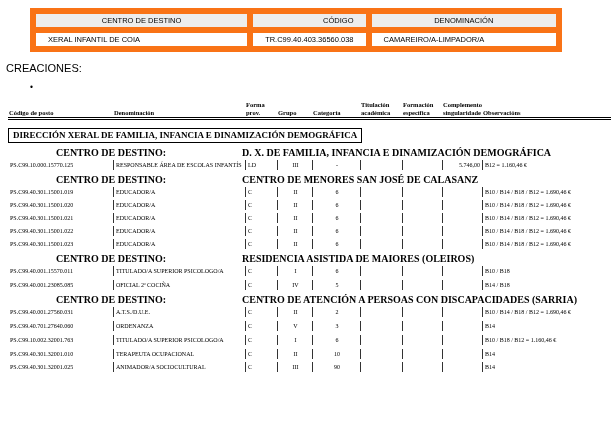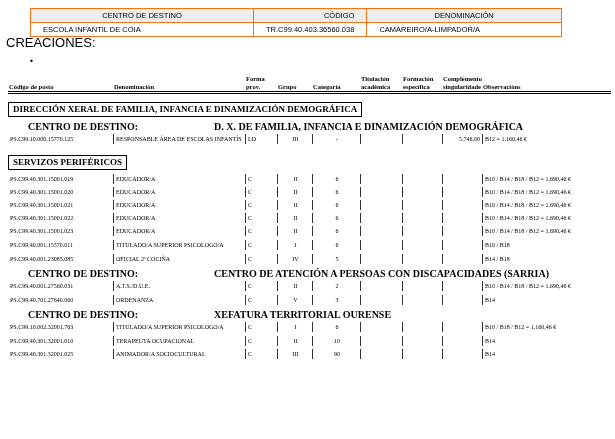--- a/index.html
+++ b/index.html
@@ -6,31 +6,31 @@
   .page{
     width:615px;height:439px;background:#ffffff;overflow:hidden;position:relative;
     color:#000;font-family:"Liberation Serif","DejaVu Serif",serif;
   }
   
   .top-table{
     border-collapse:collapse;margin:8px 0 0 30px;width:532px;
     font-family:"Liberation Sans","DejaVu Sans",sans-serif;font-size:7.5px;
   }
   .top-table th,.top-table td{
-    border:1px solid #f97316;padding:2px 12px;height:9px;line-height:9px;margin-top:16px;
+    border:6px solid #f97316;padding:2px 12px;height:9px;line-height:9px;margin-top:16px;
   }
   .top-table th{background:#ededed;font-weight:normal;text-align:center;}
   .top-table td{text-align:left;}
   .top-table .col-centro{width:44%;}
   .top-table .col-codigo{width:18%;text-align:right;}
   .top-table .col-denom{width:38%;}
   
   .creaciones-title{
-    margin:0 0 0 6px;font-family:"Liberation Sans","DejaVu Sans",sans-serif;
-    font-size:13px;line-height:11px;
+    margin:11px 0 0 6px;font-family:"Liberation Sans","DejaVu Sans",sans-serif;
+    font-size:11px;line-height:11px;
   }
   .bullet-line{
     margin:8px 8px 0 30px;font-family:"Liberation Sans","DejaVu Sans",sans-serif;
     font-size:8.5px;line-height:10px;display:flex;
   }
   .bullet-dot{width:12px;flex:0 0 12px;}
   
   .grid{
     display:grid;
     grid-template-columns:105px 132px 32px 35px 48px 42px 40px 40px 1fr;
@@ -41,21 +41,21 @@
     font-size:6.5px;font-weight:bold;line-height:7.5px;
   }
   .col-headers .hcell{padding:0 2px 0 1px;}
   
   .section-box{
     display:inline-block;border:1px solid #000;padding:1px 4px;
     margin:8px 8px 0 8px;font-size:9px;font-weight:bold;line-height:11px;
   }
   
   .center-block{margin-top:4px;}
-  .center-line{padding-left:28px;font-size:10px;font-weight:bold;line-height:11px;}
+  .center-line{padding-left:28px;font-size:10px;font-weight:bold;line-height:11px;margin-left:28px;}
   .center-label{display:inline-block;width:186px;}
   .rows{margin:2px 4px 0 8px;}
   .data-row{height:10px;margin-bottom:3px;font-size:6px;line-height:10px;}
   .cell{overflow:hidden;white-space:nowrap;padding:0 1px 0 2px;}
   .cell+.cell{border-left:1px solid #333;}
   .c-grupo,.c-categoria,.c-titulacion,.c-formacion{text-align:center;}
   .c-complemento{text-align:right;padding-right:2px;}
 </style>
 </head>
 <body>
@@ -65,21 +65,21 @@
   <table class="top-table">
     <thead>
       <tr>
         <th class="col-centro">CENTRO DE DESTINO</th>
         <th class="col-codigo">CÓDIGO</th>
         <th class="col-denom">DENOMINACIÓN</th>
       </tr>
     </thead>
     <tbody>
       <tr>
-        <td class="col-centro">ESCOLA INFANTIL DE COIA</td>
+        <td class="col-centro">XERAL INFANTIL DE COIA</td>
         <td class="col-codigo">TR.C99.40.403.36560.038</td>
         <td class="col-denom">CAMAREIRO/A-LIMPADOR/A</td>
       </tr>
     </tbody>
   </table>
 
   <div class="creaciones-title">CREACIONES:</div>
 
   <div class="bullet-line">
     <span class="bullet-dot">•</span>
@@ -118,25 +118,25 @@
     <div class="cell c-formacion"></div>
     <div class="cell c-complemento">5.746,00</div>
     <div class="cell c-observ">B12 = 1.160,46 €</div>
   </div>
 </div>
   </div>
 </div>
   </div>
 
   <div class="group">
-    <div class="section-box">
-      <span>SERVIZOS PERIFÉRICOS</span>
-    </div>
     <div>
   <div class="center-block">
+    <div class="center-line">
+      <span class="center-label">CENTRO DE DESTINO:</span><span class="center-name">CENTRO DE MENORES SAN JOSÉ DE CALASANZ</span>
+    </div>
     <div class="rows">
   <div class="data-row grid">
     <div class="cell c-code">PS.C99.40.301.15001.019</div>
     <div class="cell c-denom">EDUCADOR/A</div>
     <div class="cell c-forma">C</div>
     <div class="cell c-grupo">II</div>
     <div class="cell c-categoria">6</div>
     <div class="cell c-titulacion"></div>
     <div class="cell c-formacion"></div>
     <div class="cell c-complemento"></div>
@@ -187,20 +187,23 @@
     <div class="cell c-categoria">6</div>
     <div class="cell c-titulacion"></div>
     <div class="cell c-formacion"></div>
     <div class="cell c-complemento"></div>
     <div class="cell c-observ">B10 / B14 / B18 / B12 = 1.690,46 €</div>
   </div>
 </div>
   </div>
 
   <div class="center-block">
+    <div class="center-line">
+      <span class="center-label">CENTRO DE DESTINO:</span><span class="center-name">RESIDENCIA ASISTIDA DE MAIORES (OLEIROS)</span>
+    </div>
     <div class="rows">
   <div class="data-row grid">
     <div class="cell c-code">PS.C99.40.001.15570.011</div>
     <div class="cell c-denom">TITULADO/A SUPERIOR PSICOLOGO/A</div>
     <div class="cell c-forma">C</div>
     <div class="cell c-grupo">I</div>
     <div class="cell c-categoria">6</div>
     <div class="cell c-titulacion"></div>
     <div class="cell c-formacion"></div>
     <div class="cell c-complemento"></div>
@@ -254,23 +257,20 @@
     <div class="cell c-categoria">3</div>
     <div class="cell c-titulacion"></div>
     <div class="cell c-formacion"></div>
     <div class="cell c-complemento"></div>
     <div class="cell c-observ">B14</div>
   </div>
 </div>
   </div>
 
   <div class="center-block">
-    <div class="center-line">
-      <span class="center-label">CENTRO DE DESTINO:</span><span class="center-name">XEFATURA TERRITORIAL OURENSE</span>
-    </div>
     <div class="rows">
   <div class="data-row grid">
     <div class="cell c-code">PS.C99.10.002.32001.763</div>
     <div class="cell c-denom">TITULADO/A SUPERIOR PSICOLOGO/A</div>
     <div class="cell c-forma">C</div>
     <div class="cell c-grupo">I</div>
     <div class="cell c-categoria">6</div>
     <div class="cell c-titulacion"></div>
     <div class="cell c-formacion"></div>
     <div class="cell c-complemento"></div>

